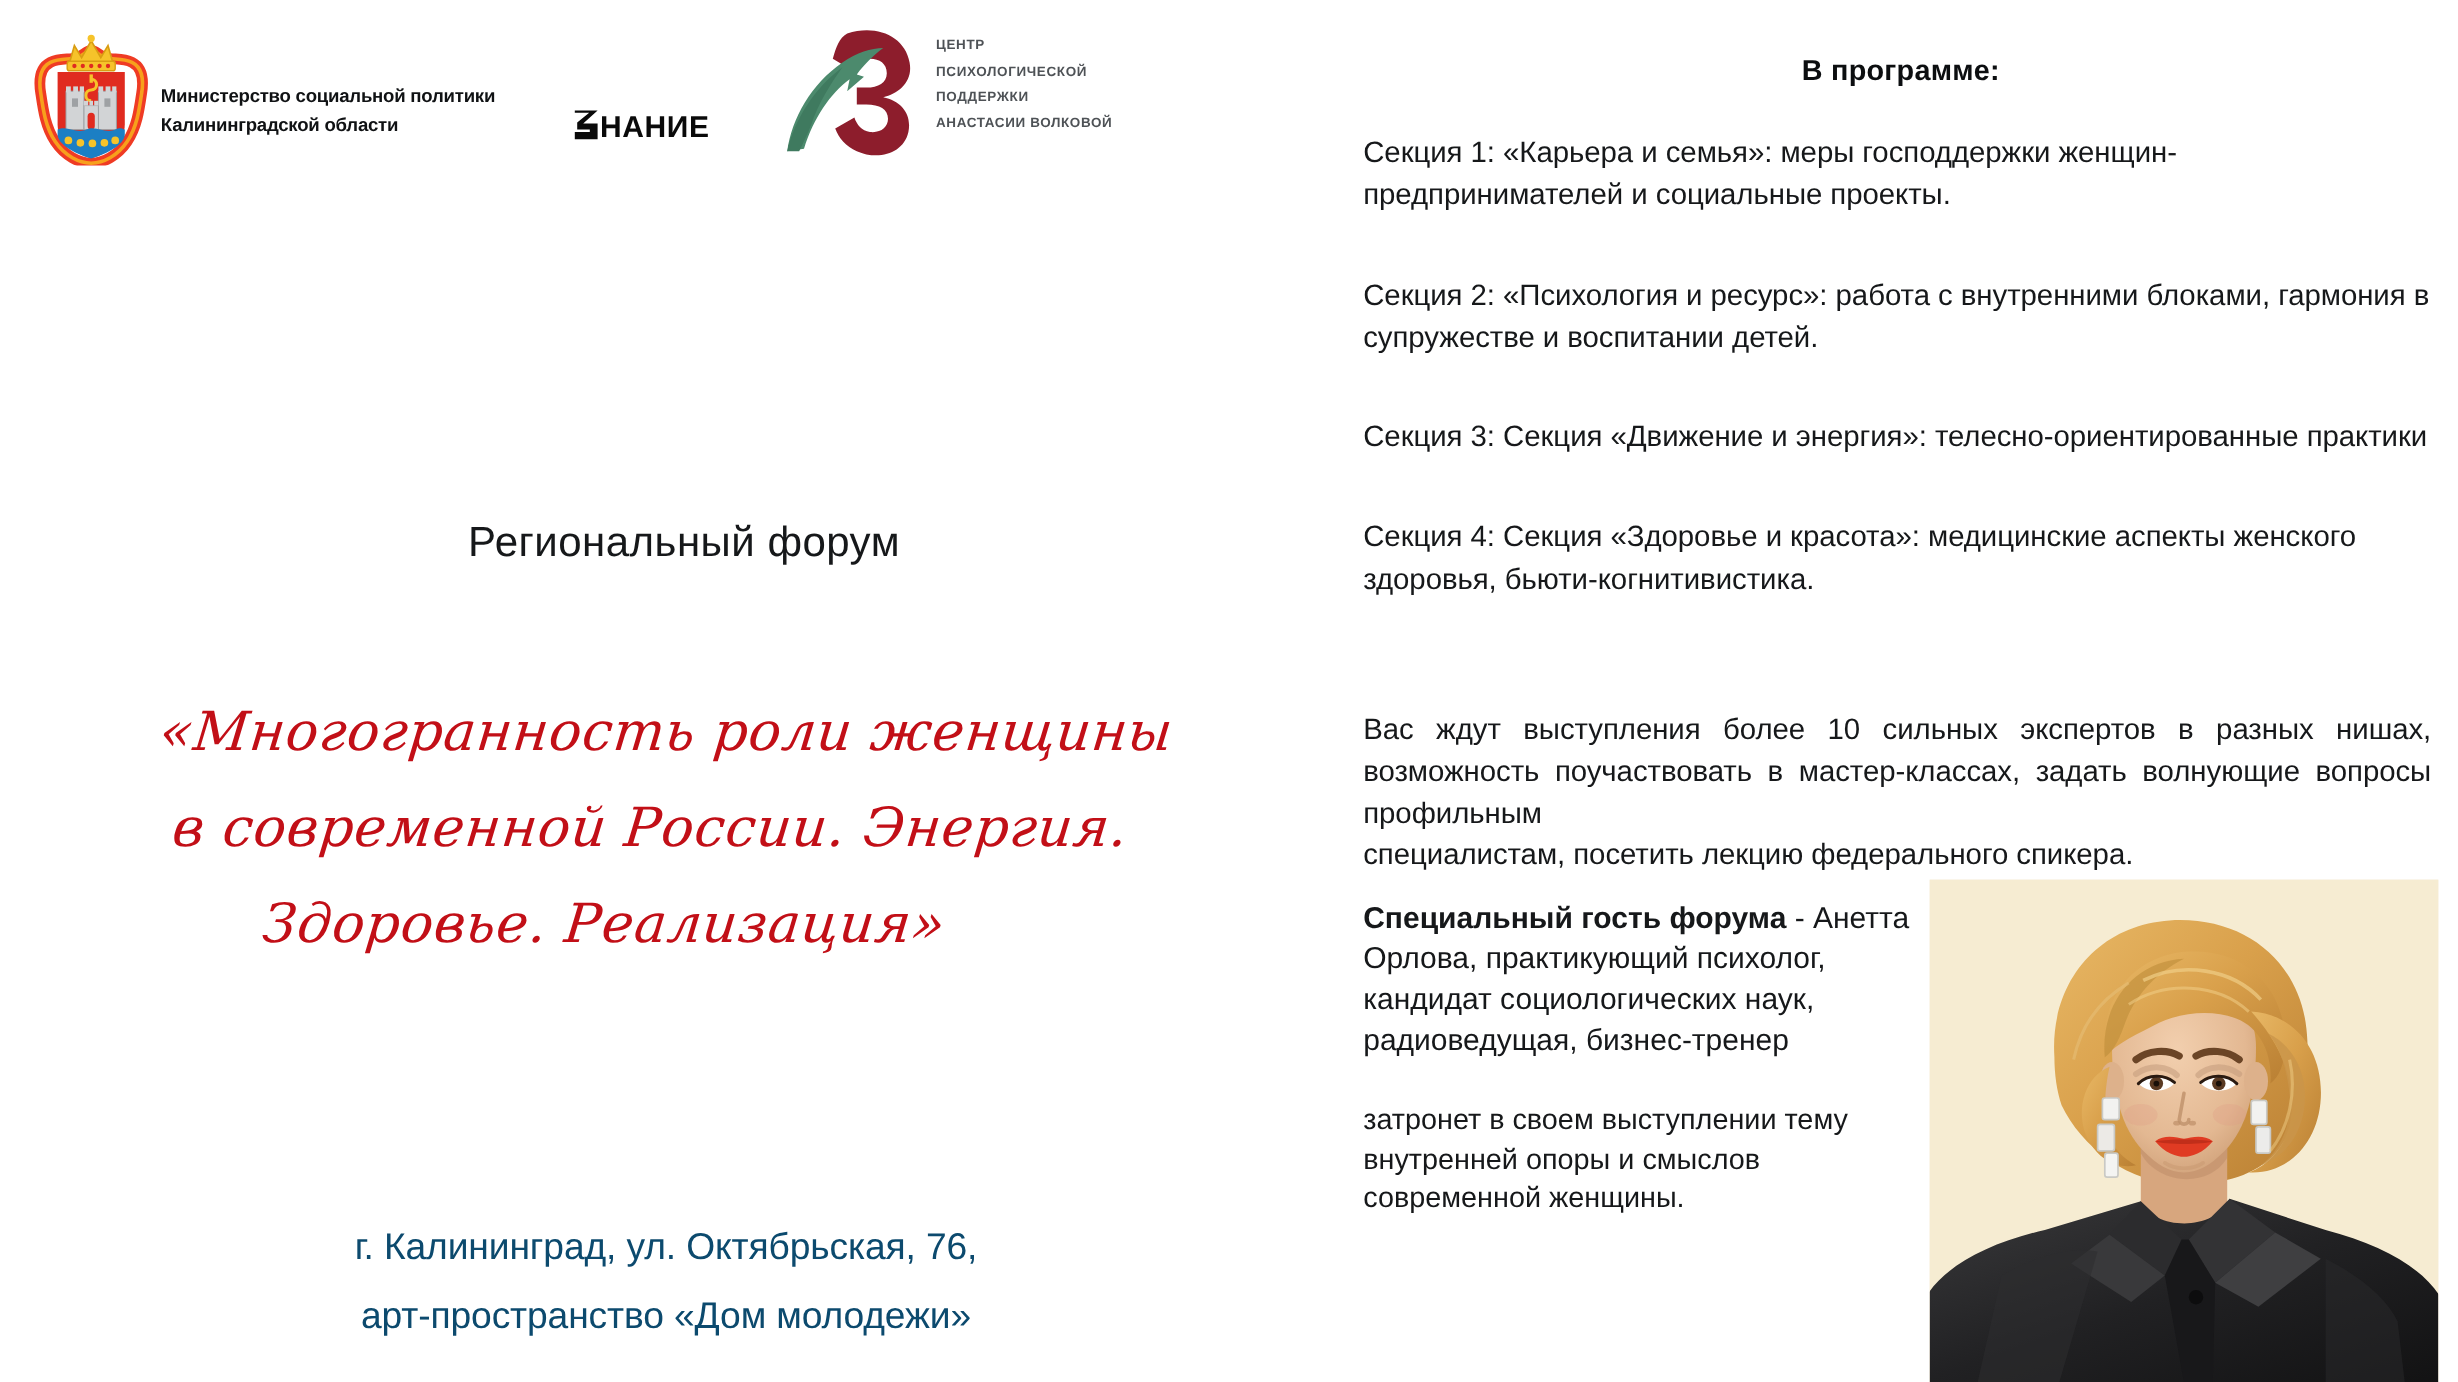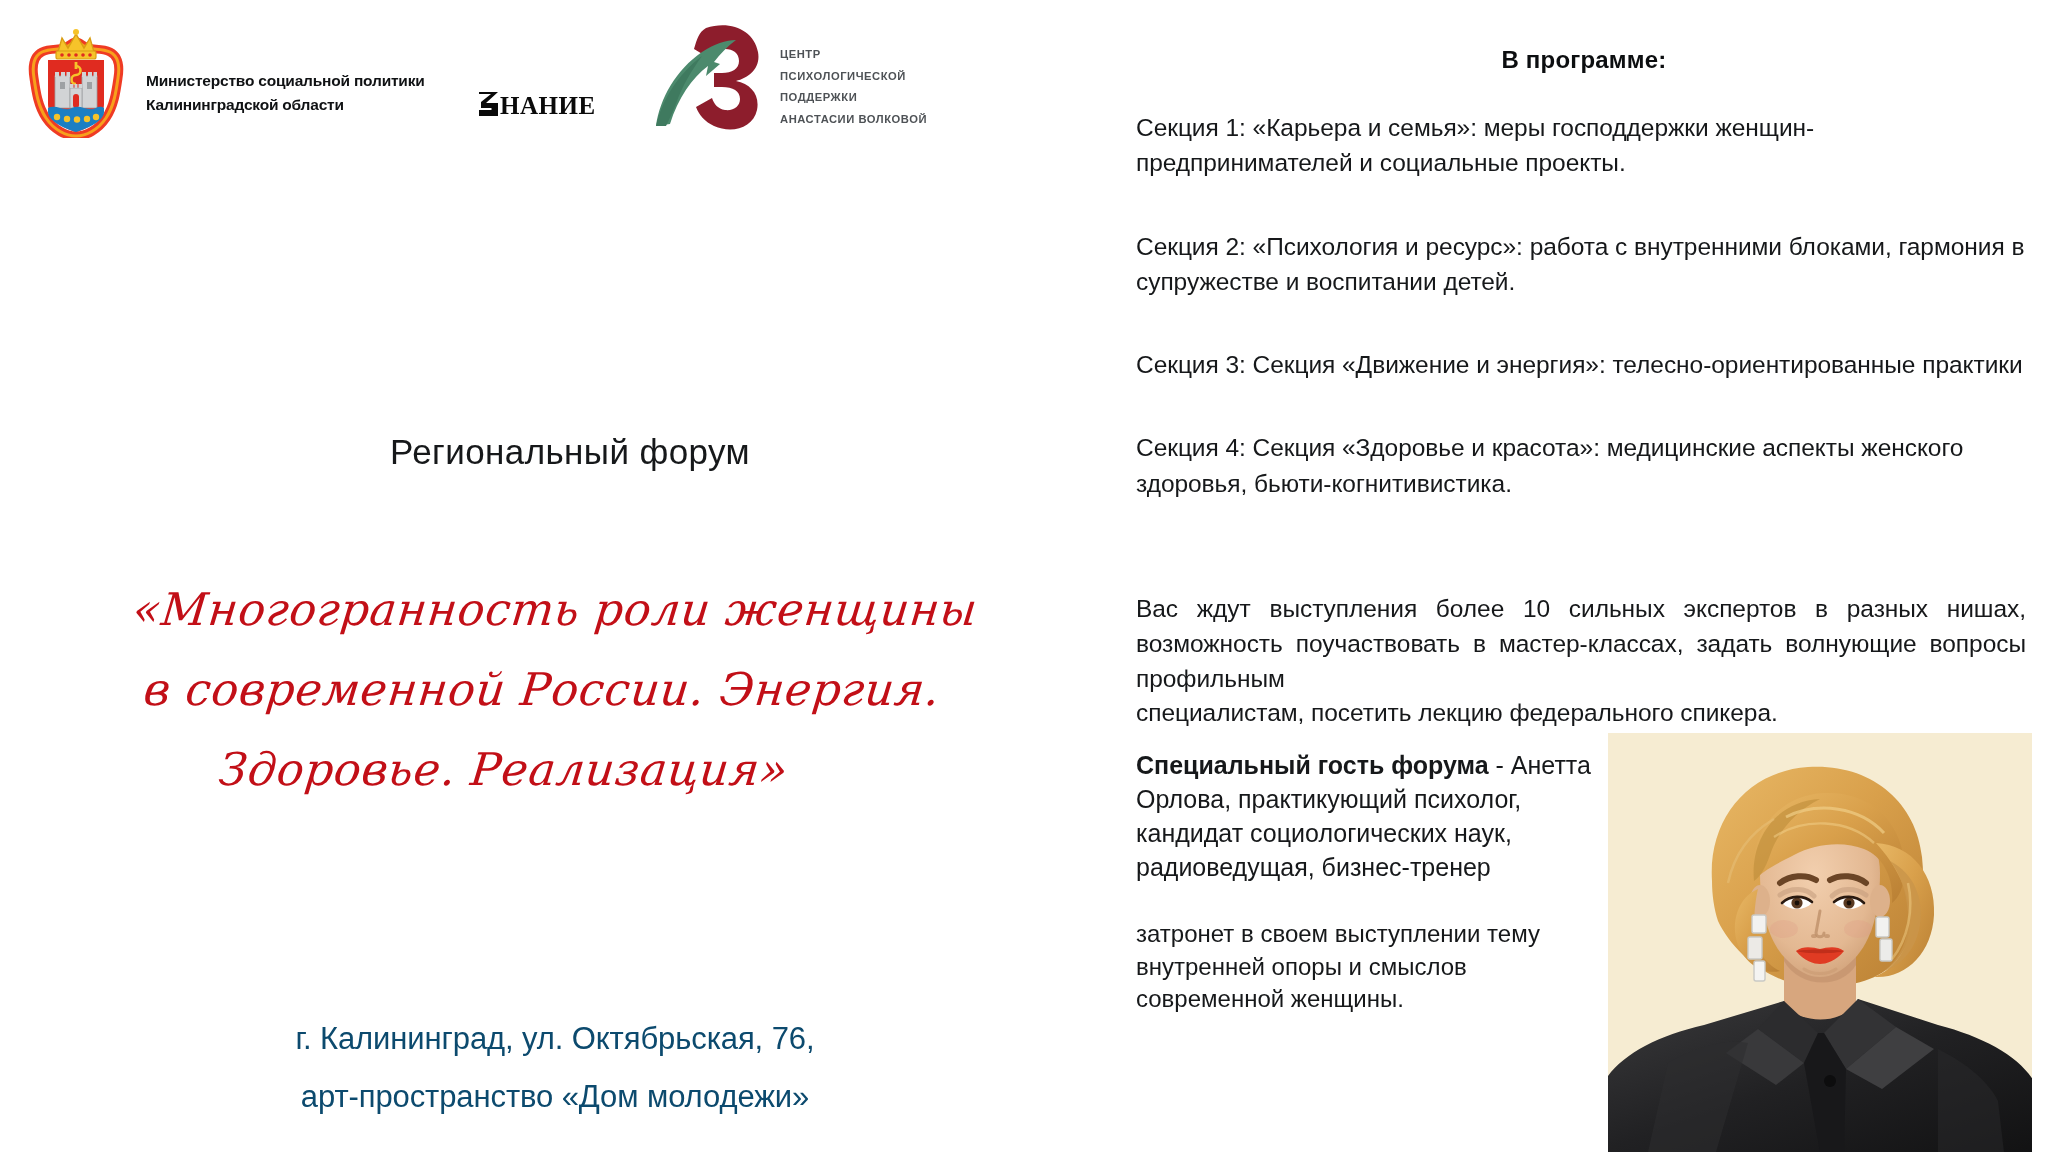--- a/index.html
+++ b/index.html
@@ -32,55 +32,55 @@
     top: 0;
     width: 1110px;
     height: 155px;
   }
   .logo-ministry {
     position: absolute;
     left: 28px;
     top: 22px;
     display: flex;
     align-items: center;
-    gap: 22px;
+    gap: 10px;
   }
   .coat-arms { width: 96px; height: 116px; display:block; }
   .ministry-text {
     font-size: 15.5px;
     font-weight: 700;
     line-height: 1.52;
     letter-spacing: -0.2px;
     color: #101214;
     white-space: nowrap;
     padding-top: 26px;
   }
 
   .logo-znanie {
     position: absolute;
     left: 478px;
     top: 88px;
     font-size: 25px;
     font-weight: 800;
     letter-spacing: 0.4px;
     color: #0a0a0a;
-    font-family: Liberation Serif, serif;
+    font-family: Liberation Sans, sans-serif;
     display: flex;
     align-items: baseline;
     text-align: right;
   }
   .znanie-z { display:inline-block; width: 21px; height: 26px; margin-right: 1px; position: relative; top: 3px;}
   .znanie-rest { letter-spacing: 0.5px; }
 
   .logo-center {
     position: absolute;
     left: 648px;
     top: 20px;
     display: flex;
-    align-items: flex-end;
+    align-items: flex-start;
     gap: 12px;
   }
   .center-mark { width: 120px; height: 110px; display:block; }
   .center-text {
     font-size: 11.2px;
     line-height: 1.92;
     font-weight: 700;
     letter-spacing: 0.55px;
     color: #4e5256;
     text-transform: uppercase;

